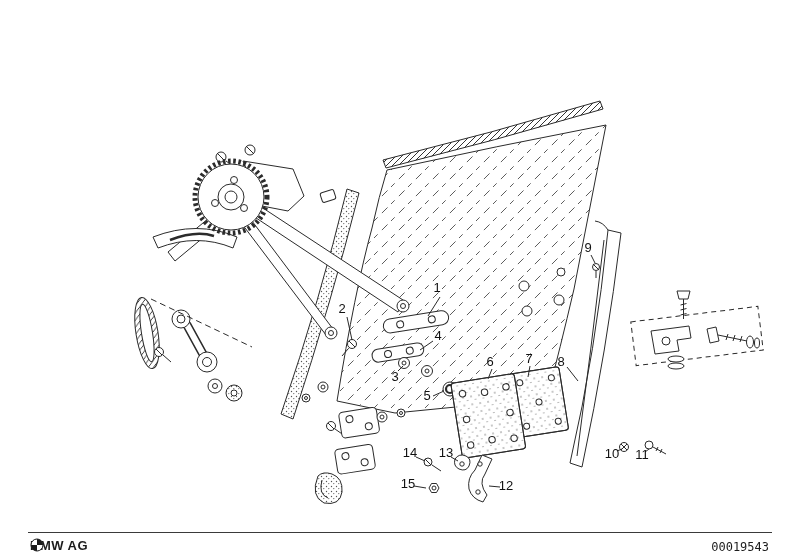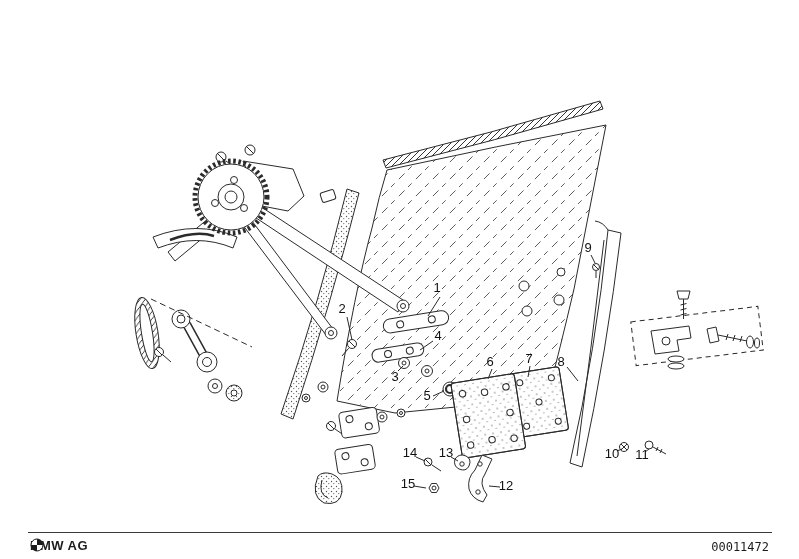--- a/index.html
+++ b/index.html
@@ -306,15 +306,15 @@
 
 <div class="footer-line"></div>
 <div class="brand">
   <svg width="14" height="14" viewBox="0 0 14 14">
     <circle cx="7" cy="7" r="6" fill="#fff" stroke="#1c1c1c"></circle>
     <path d="M7,7 L7,1 A6,6 0 0 1 13,7 Z" fill="#1c1c1c"></path>
     <path d="M7,7 L7,13 A6,6 0 0 1 1,7 Z" fill="#1c1c1c"></path>
   </svg>
   <span>BMW AG</span>
 </div>
-<div class="docnum">00011472</div>
+<div class="docnum">00019543</div>
 
 </div>
 
 </body></html>

